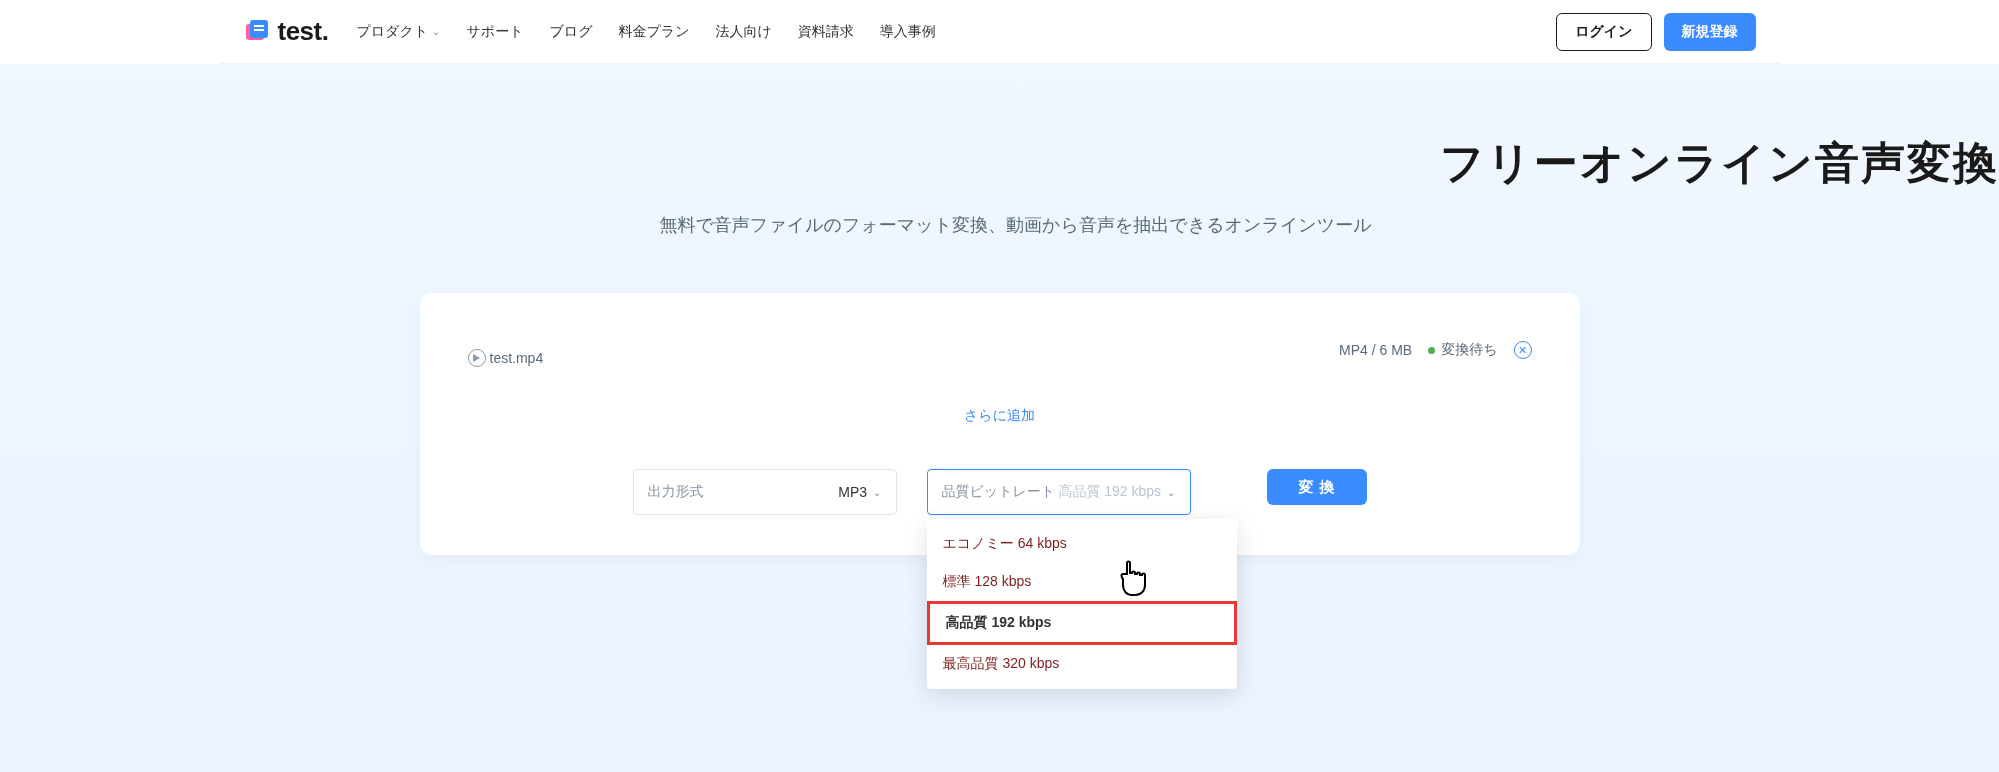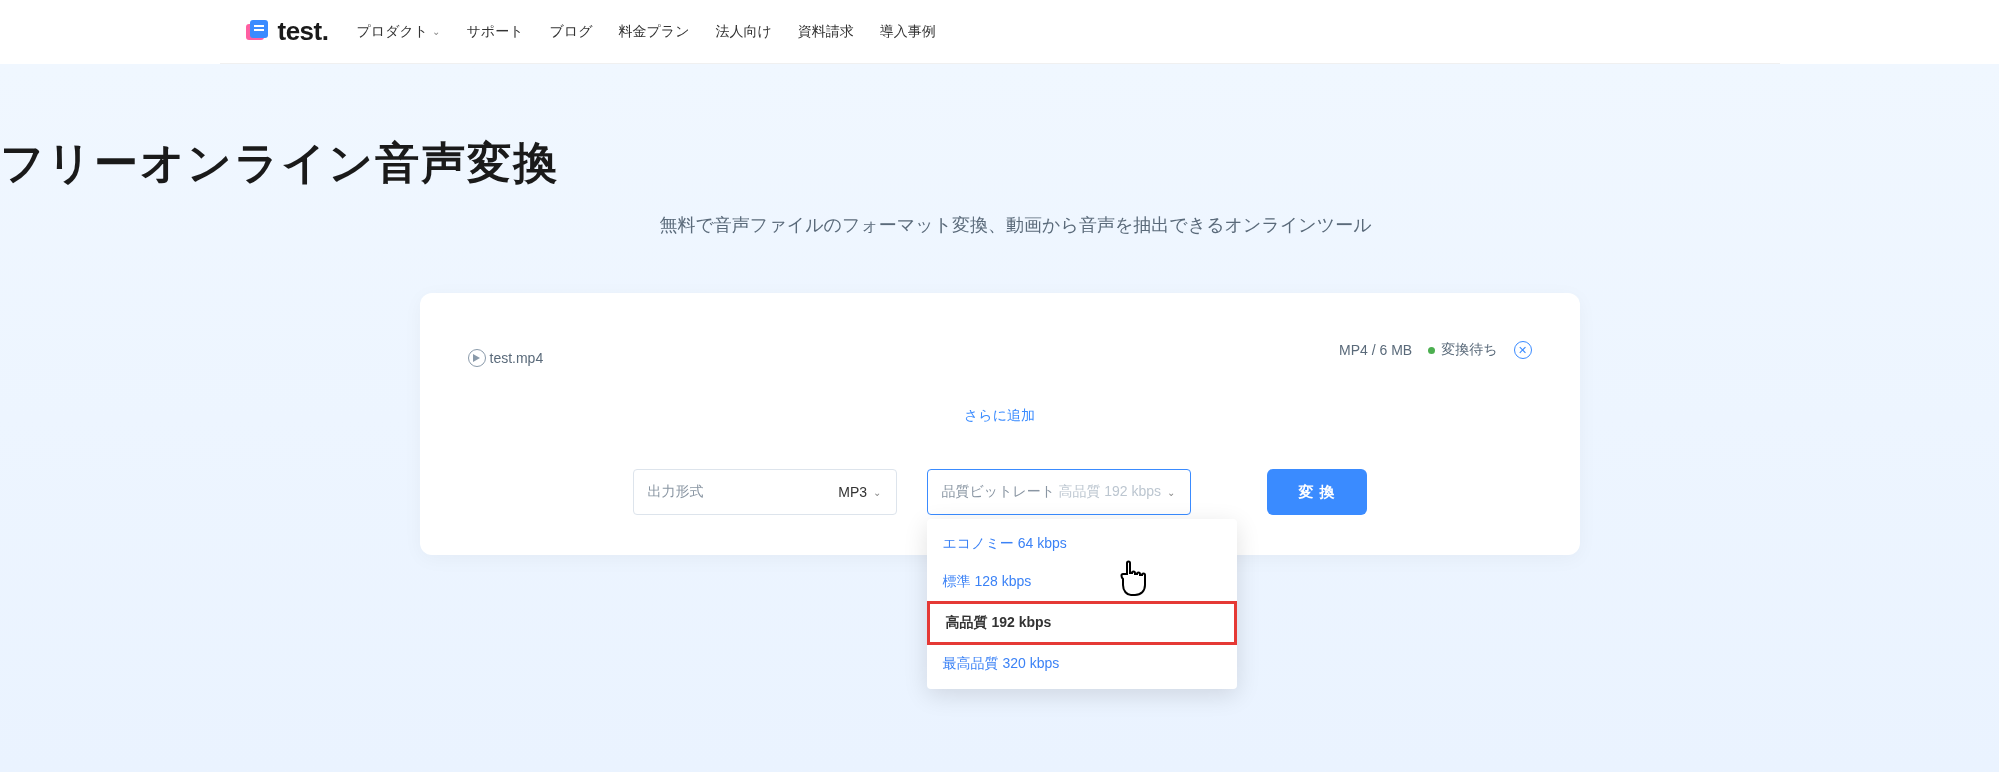--- a/index.html
+++ b/index.html
@@ -84,21 +84,21 @@
       border-radius: 6px;
       cursor: pointer;
     }
     
     .main {
       background: linear-gradient(180deg, #f0f7ff 0%, #eaf3ff 100%);
       min-height: 708px;
       padding-top: 70px;
     }
     .page-title {
-      text-align: left;
+      text-align: right;
       font-size: 44px;
       font-weight: 800;
       color: #1a1a1a;
       letter-spacing: 2px;
       margin-bottom: 20px;
     }
     .page-subtitle {
       text-align: center;
       font-size: 18px;
       color: #5a6a7a;
@@ -214,21 +214,21 @@
       color: #bcc6d0;
     }
     .btn-convert {
       background: #3a8bff;
       color: #fff;
       border: none;
       border-radius: 6px;
       font-size: 15px;
       font-weight: 600;
       width: 100px;
-      height: 46px;
+      height: 36px;
       cursor: pointer;
       letter-spacing: 6px;
       padding-left: 6px;
     }
     .dropdown-wrap {
       position: relative;
       width: 310px;
     }
     .dropdown {
       position: absolute;
@@ -237,21 +237,21 @@
       width: 310px;
       background: #fff;
       border-radius: 4px;
       box-shadow: 0 6px 24px rgba(0,0,0,0.12);
       padding: 6px 0;
       z-index: 10;
     }
     .dropdown-item {
       padding: 10px 16px;
       font-size: 14px;
-      color: #3b82f6;
+      color: #7f1d1d;
       cursor: pointer;
     }
     .dropdown-item.selected {
       border: 3px solid #e53935;
       color: #333;
       font-weight: 600;
     }
     .cursor-hand {
       position: absolute;
       top: 86px;
@@ -296,20 +296,24 @@
           <span>法人向け</span>
         </div>
       <div class="nav-item">
           <span>資料請求</span>
         </div>
       <div class="nav-item">
           <span>導入事例</span>
         </div>
     </nav>
   </div>
+  <div class="header-right">
+    <button class="btn-outline">ログイン</button>
+    <button class="btn-primary">新規登録</button>
+  </div>
 </header>
 
 <main class="main">
   <h1 class="page-title">フリーオンライン音声変換</h1>
   <p class="page-subtitle">無料で音声ファイルのフォーマット変換、動画から音声を抽出できるオンラインツール</p>
 
   <div class="card">
     <div class="file-row">
       <div class="file-left">
         <span class="play-icon">

